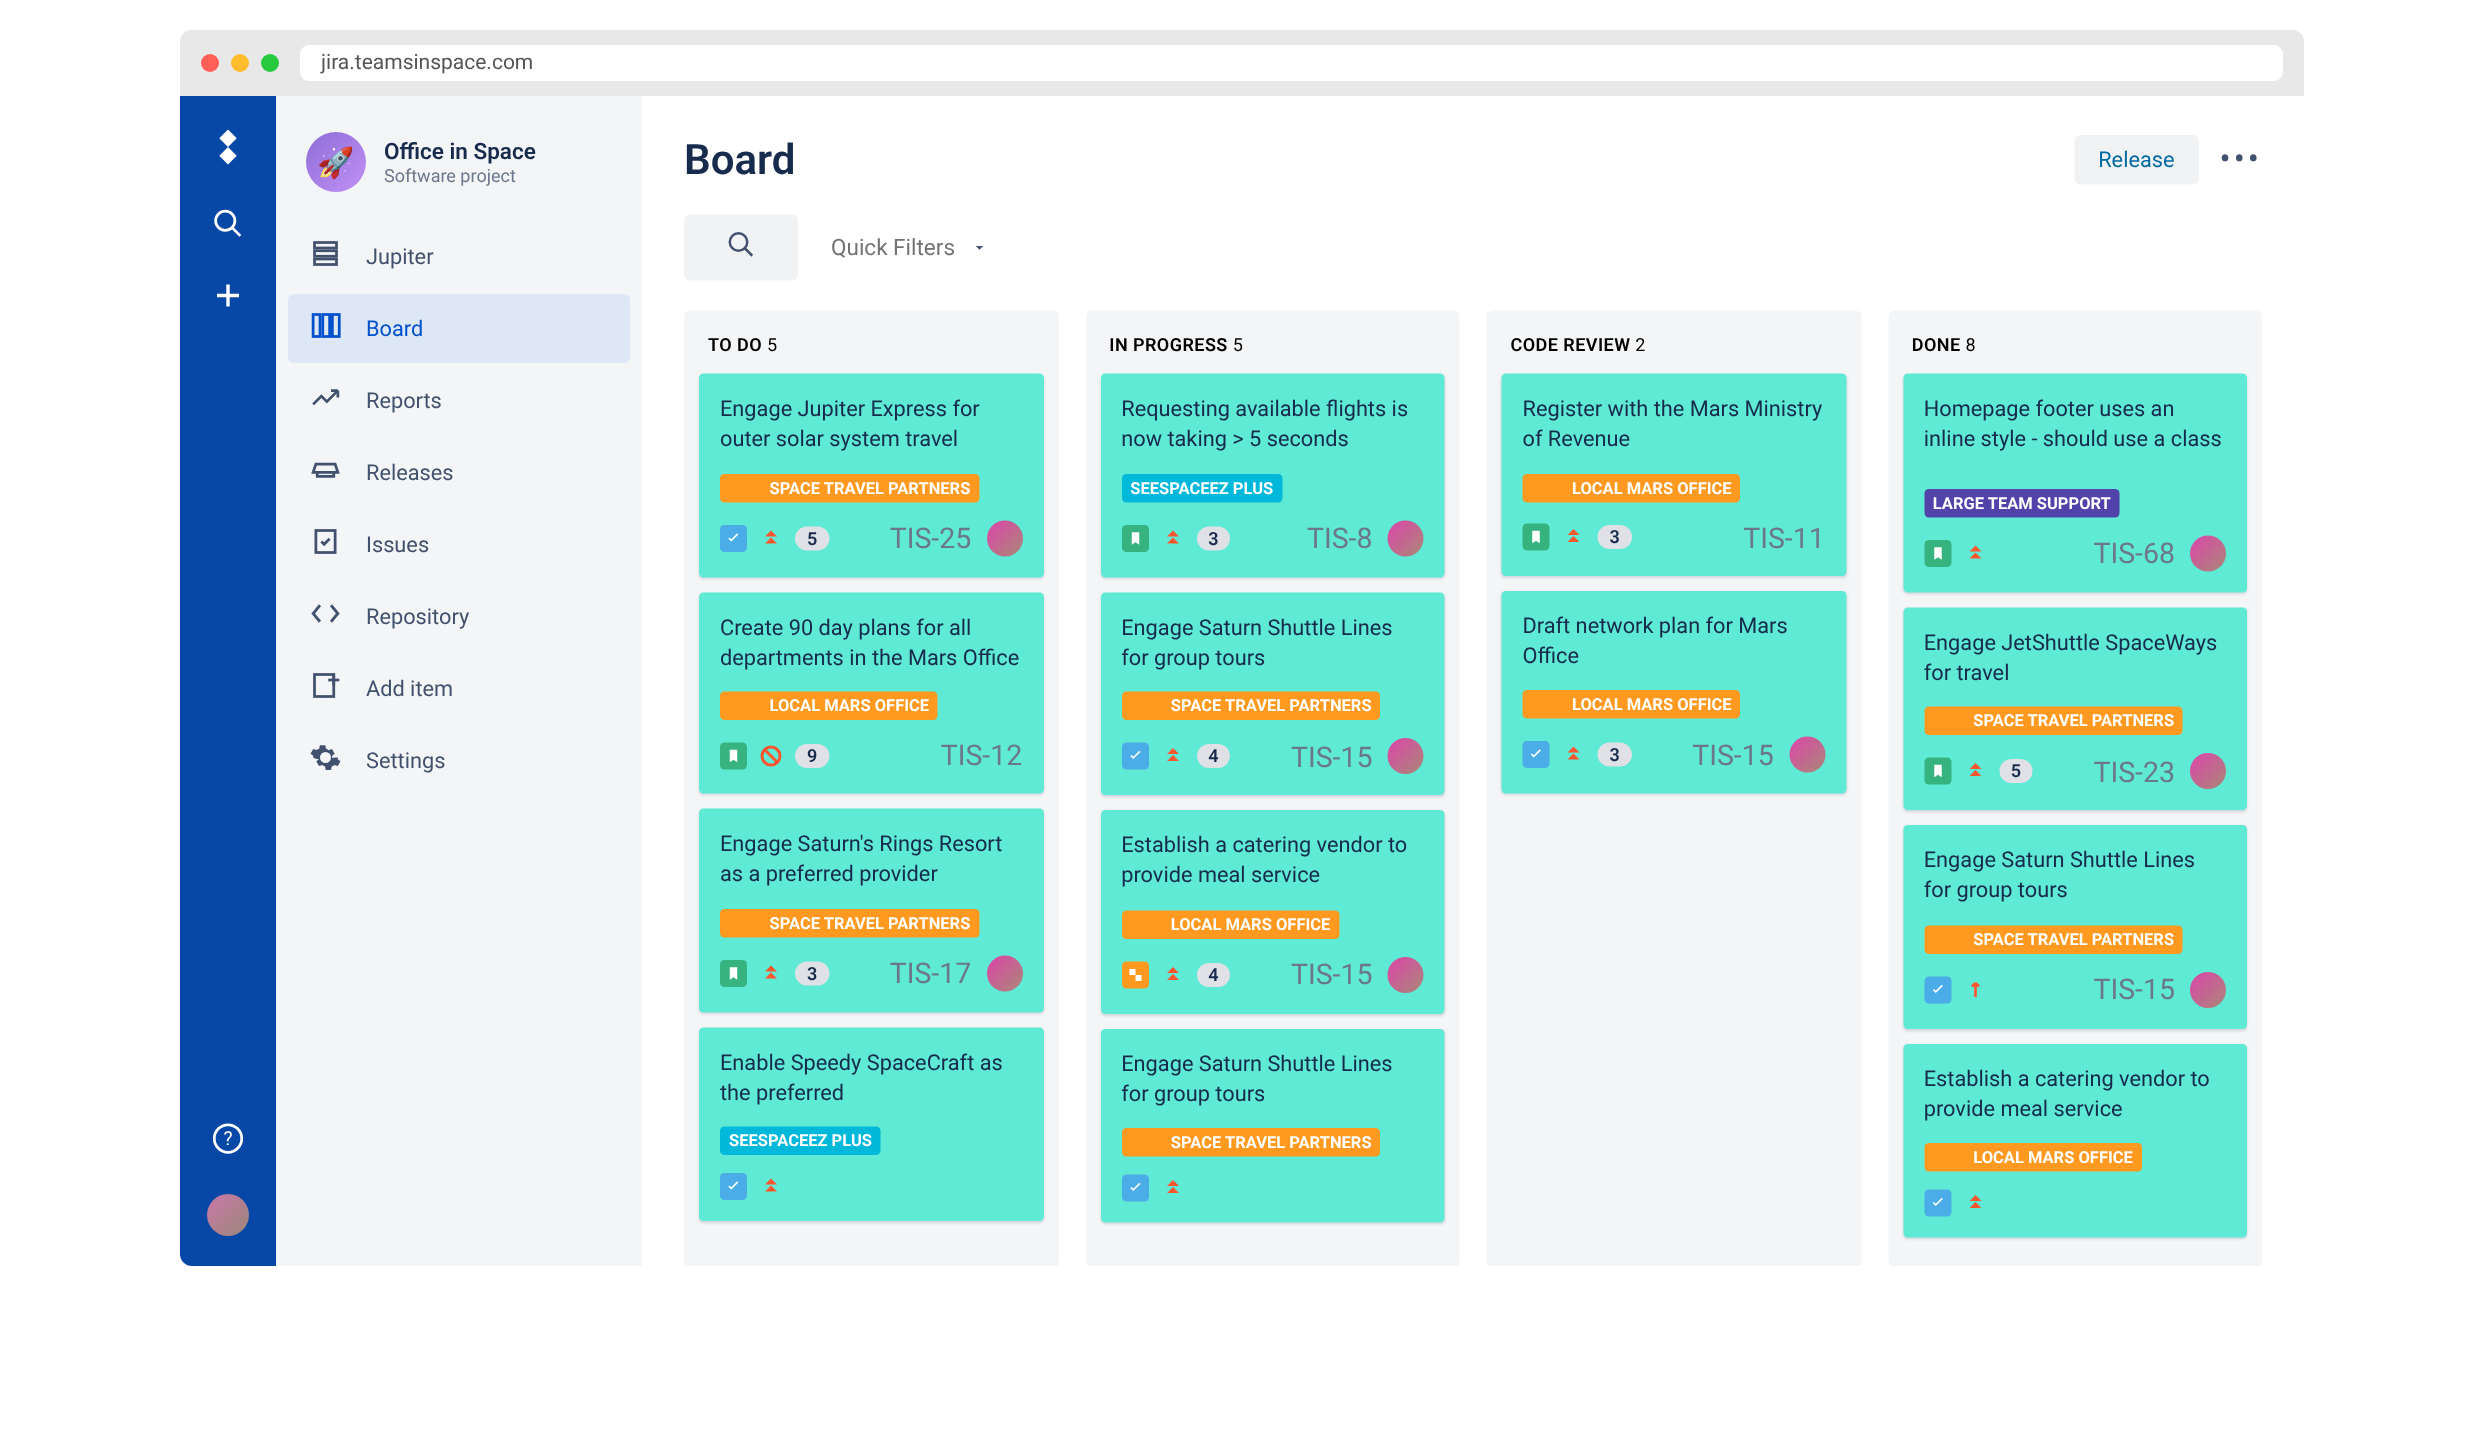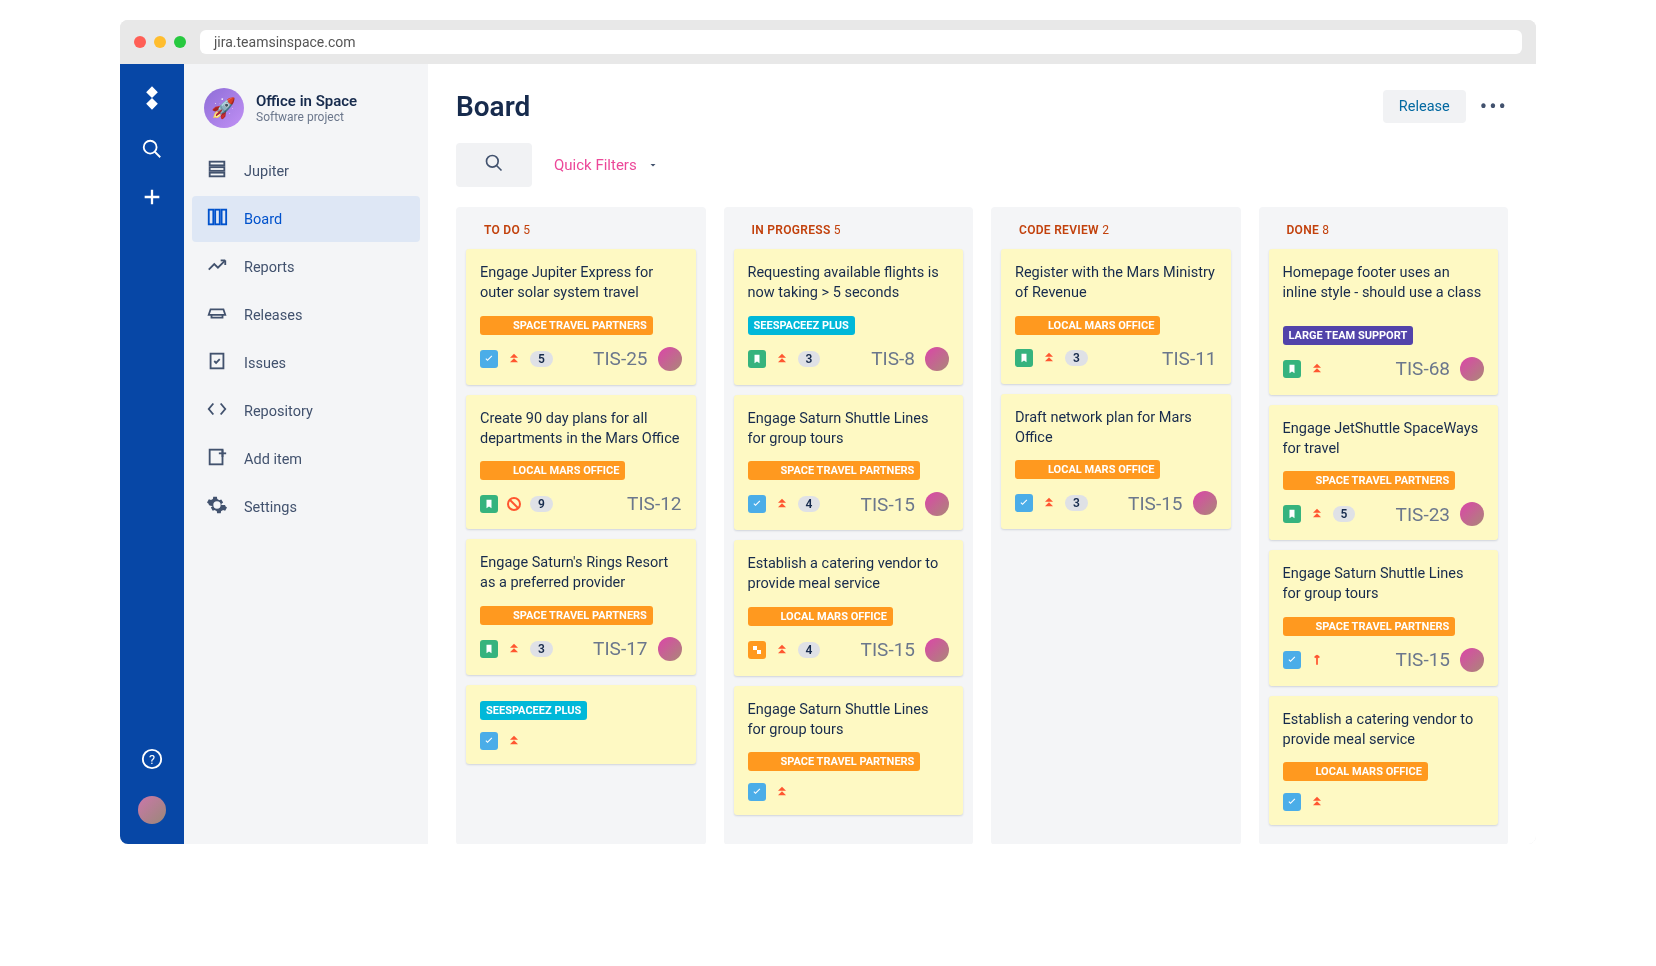--- a/index.html
+++ b/index.html
@@ -27,26 +27,26 @@
 .nav-item.active { background: #dee7f5; color: #0052cc; }
 .nav-item svg { width: 22px; height: 22px; }
 .main { flex: 1; background: #fff; padding: 26px 28px; overflow: hidden; }
 .main-head { display: flex; align-items: center; justify-content: space-between; margin-bottom: 20px; }
 .page-title { font-size: 28px; font-weight: 600; color: #172b4d; }
 .head-right { display: flex; align-items: center; gap: 14px; }
 .release-btn { background: #f1f2f4; border: none; padding: 8px 16px; border-radius: 4px; font-size: 14.5px; color: #0369a1; cursor: pointer; }
 .more-btn { font-size: 22px; color: #42526e; cursor: pointer; letter-spacing: 2px; }
 .filter-row { display: flex; align-items: center; gap: 22px; margin-bottom: 20px; }
 .search-box { background: #f1f2f4; padding: 10px 28px; border-radius: 4px; cursor: pointer; }
-.qf { display: flex; align-items: center; gap: 10px; color: #ec4899; font-size: 15px; cursor: pointer; }
+.qf { display: flex; align-items: center; gap: 10px; color: #737373; font-size: 15px; cursor: pointer; }
 .board { display: flex; gap: 18px; }
 .col { width: 266px; background: #f4f5f7; border-radius: 4px; padding: 10px; }
-.col-head { font-size: 12px; font-weight: 600; color: #c2410c; text-transform: uppercase; padding: 6px 6px 12px 6px; letter-spacing: 0.3px; margin-left: 12px; }
+.col-head { font-size: 12px; font-weight: 600; color: #000000; text-transform: uppercase; padding: 6px 6px 12px 6px; letter-spacing: 0.3px; }
 .col-head .cnt { font-weight: 400; }
-.card { background: #fef9c3; border-radius: 3px; padding: 14px; margin-bottom: 10px; box-shadow: 0 1px 2px rgba(9,30,66,0.15); cursor: pointer; }
+.card { background: #5eead4; border-radius: 3px; padding: 14px; margin-bottom: 10px; box-shadow: 0 1px 2px rgba(9,30,66,0.15); cursor: pointer; }
 .card-title { font-size: 14.5px; color: #172b4d; line-height: 1.4; margin-bottom: 10px; }
 .label { display: inline-block; font-size: 11px; font-weight: 700; padding: 3px 6px; border-radius: 3px; color: #fff; text-transform: uppercase; margin-bottom: 12px; }
 .lbl-orange { background: #ff991f; padding-left: 33px; }
 .lbl-teal { background: #00b8d9; color:#fff; }
 .lbl-purple { background: #5243aa; margin-top: 12px; }
 .card-foot { display: flex; align-items: center; justify-content: space-between; }
 .foot-left { display: flex; align-items: center; gap: 8px; }
 .type-ic { width: 18px; height: 18px; border-radius: 3px; display:flex;align-items:center;justify-content:center; }
 .ti-task { background: #4bade8; }
 .ti-story { background: #36b37e; }
@@ -259,20 +259,21 @@
                   </div>
           <span class="story-pts">3</span>
         </div>
         <div class="foot-right">
           <span class="issue-key">TIS-17</span>
           <div class="assignee"></div>
         </div>
       </div>
     </div>
             <div class="card">
+      <div class="card-title">Enable Speedy SpaceCraft as the preferred</div>
       <div class="label lbl-teal">SEESPACEEZ PLUS</div>
       <div class="card-foot">
         <div class="foot-left">
           <div class="type-ic ti-task">
                     <svg width="12" height="12" viewBox="0 0 24 24">
                       <path fill="#fff" d="M9 16l-4-4 1.5-1.5L9 13l8-8L18.5 6.5z"></path>
                     </svg>
                   </div>
           <div class="prio">
                     <svg width="16" height="16" viewBox="0 0 24 24">

